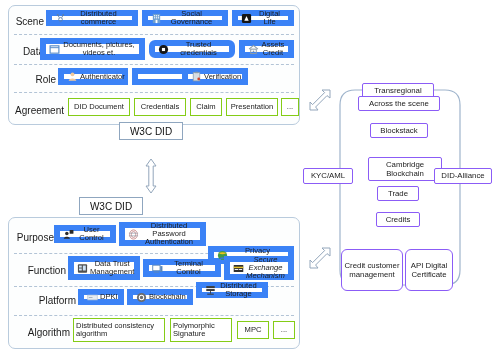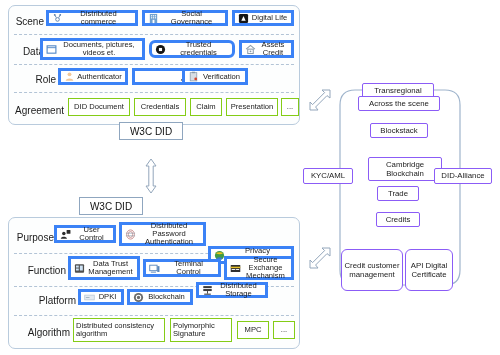--- a/index.html
+++ b/index.html
@@ -31,21 +31,21 @@
   .dashsep{
     position:absolute;
     border-top:1px dashed #b3c4d6;
     height:0;
   }
 
   
   .chip{
     position:absolute;
     box-sizing:border-box;
-    border:3px solid #3b82f6;
+    border:6px solid #3b82f6;
     background:#ffffff;
     display:flex;
     align-items:center;
     gap:2px;
     padding:0 3px;
     font-size:7.6px;
     line-height:1.03;
     color:#1b1b1b;
   }
   .chip .lbl{flex:1;text-align:center;}
@@ -295,21 +295,21 @@
     <span class="ico">
       <svg viewBox="0 0 12 12">
           <rect x="0.8" y="2.4" width="8" height="6" fill="none" stroke="#5a87bb" stroke-width="1"></rect>
           <rect x="9" y="3.4" width="2.4" height="6.4" fill="#5a87bb"></rect>
           <line x1="2" y1="10" x2="7.6" y2="10" stroke="#5a87bb" stroke-width="1"></line>
         </svg>
     </span>
     <span class="lbl">Terminal Control</span>
   </div>
 
-  <div class="chip" style="left:224px;top:256px;width:70px;height:24px;">
+  <div class="chip" style="left:224px;top:256px;width:70px;height:24px;font-style:italic;">
     <span class="ico">
       <svg viewBox="0 0 12 12">
           <rect x="0.8" y="2.2" width="10.4" height="7.6" fill="#2f2f2f"></rect>
           <rect x="0.8" y="4" width="10.4" height="1.6" fill="#e8c22a"></rect>
           <rect x="1.8" y="6.6" width="4" height="1" fill="#ffffff"></rect>
           <rect x="6.6" y="6.6" width="3.4" height="1" fill="#ffffff"></rect>
         </svg>
     </span>
     <span class="lbl">Secure Exchange Mechanism</span>
   </div>

